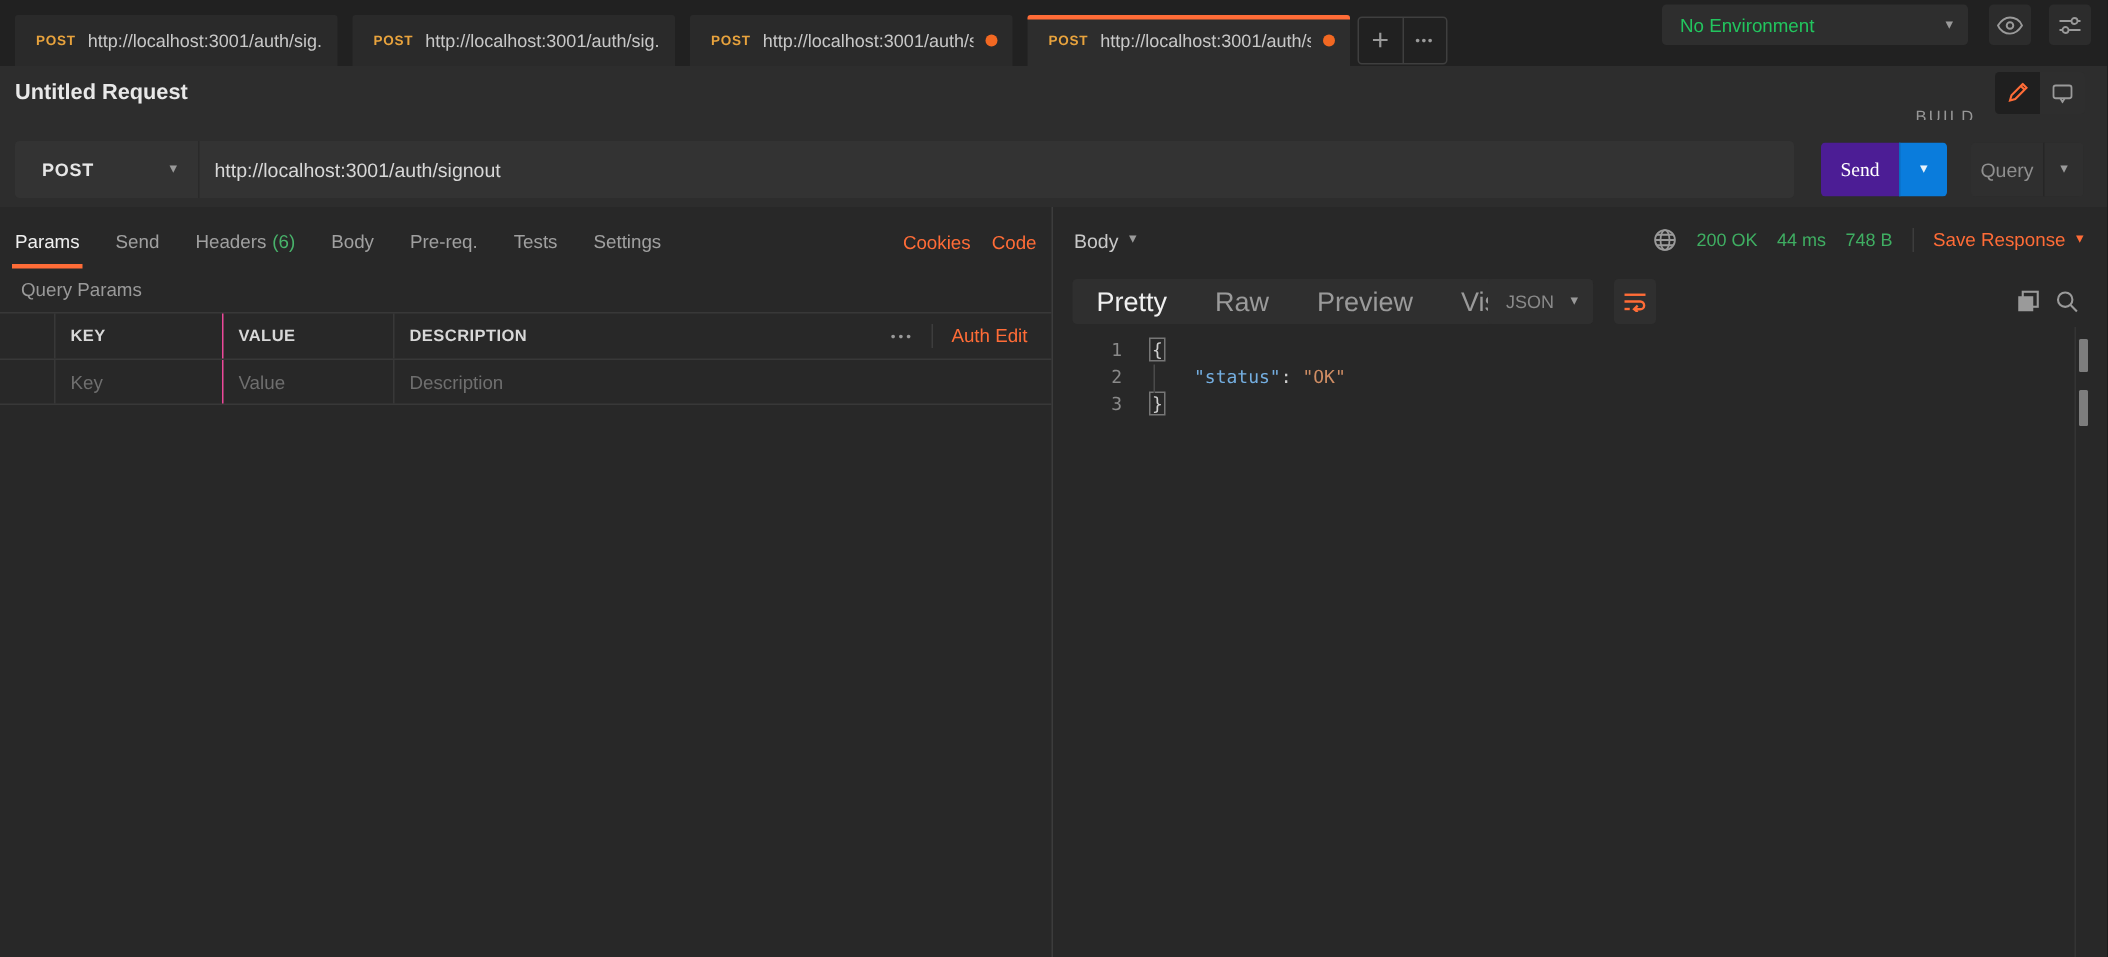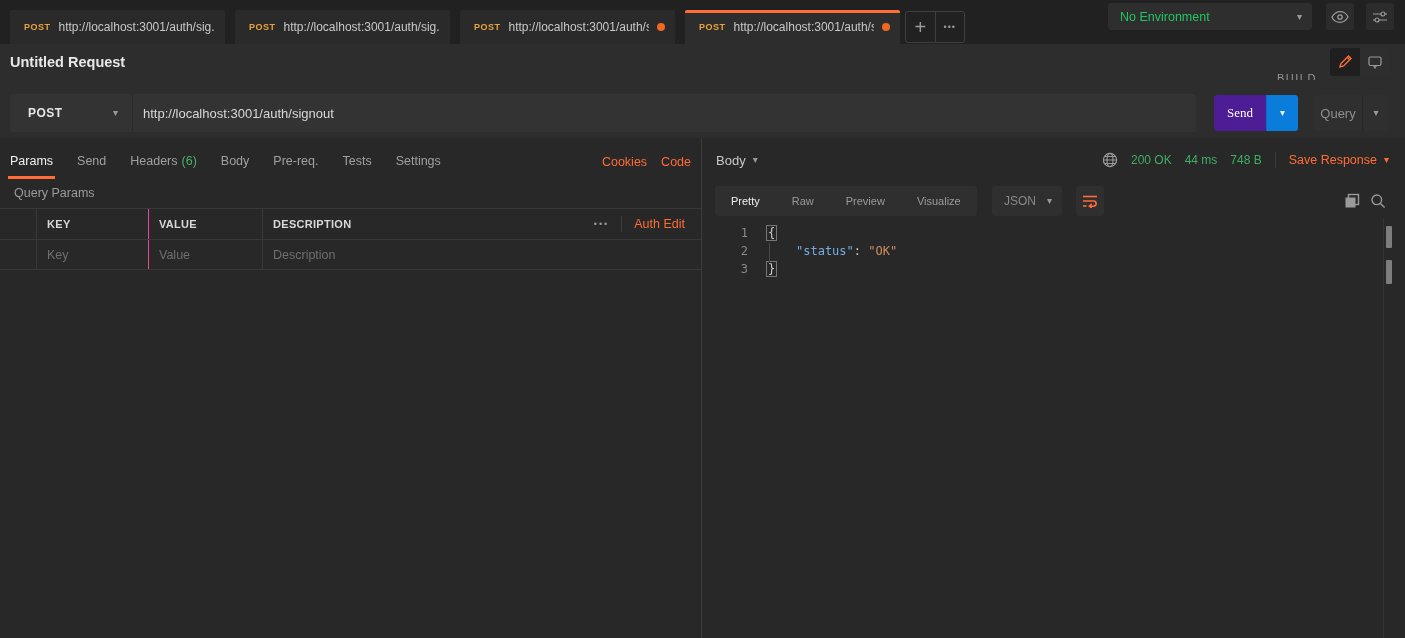--- a/index.html
+++ b/index.html
@@ -98,21 +98,21 @@
   .body-dd{ position:absolute; left:14px; top:0; height:36px; display:flex; align-items:center; gap:7px; cursor:pointer; }
   .body-dd .t{ color:#c8c8c8; font-size:13px; }
   .meta-right{ position:absolute; right:16px; top:0; height:36px; display:flex; align-items:center; gap:13px; }
   .meta-green{ color:#3fae62; font-size:12px; }
   .meta-sep{ width:1px; height:16px; background:#3d3d3d; }
   .save-resp{ color:#ff6c37; font-size:12.5px; cursor:pointer; display:flex; align-items:center; gap:7px; }
   .save-resp .caret{ color:#ff6c37; }
 
   .resp-toolbar{ position:absolute; left:702px; top:186px; width:703px; height:30px; }
   .view-seg{ position:absolute; left:13px; top:0; height:30px; background:#2f2f2f; border-radius:3px; display:flex; align-items:center; }
-  .vtab{ padding:0 16px; color:#9a9a9a; font-size:11px; line-height:30px; cursor:pointer; border:none; background:transparent; font-family:"Liberation Sans",sans-serif;}
+  .vtab{ padding:0 16px; color:#9a9a9a; font-size:18px; line-height:30px; cursor:pointer; border:none; background:transparent; font-family:"Liberation Sans",sans-serif;}
   .vtab.active{ color:#f0f0f0; }
   .fmt-dd{ position:absolute; left:290px; top:0; width:70px; height:30px; background:#2f2f2f; border-radius:3px; display:flex; align-items:center; padding:0 10px 0 12px; cursor:pointer; }
   .fmt-dd .t{ flex:1; color:#8a8a8a; font-size:12px; }
   .wrap-btn{ position:absolute; left:374px; top:0; width:28px; height:30px; background:#2f2f2f; border:none; border-radius:3px; display:flex; align-items:center; justify-content:center; cursor:pointer; }
   .copy-btn,.search-btn{ position:absolute; top:5px; width:20px; height:20px; background:transparent; border:none; display:flex; align-items:center; justify-content:center; cursor:pointer; }
   .copy-btn{ left:640px; } .search-btn{ left:666px; }
 
   .code-area{ position:absolute; left:712px; top:224px; font-family:"DejaVu Sans Mono", monospace; font-size:12px; }
   .cline{ display:flex; height:18px; line-height:18px; }
   .lnum{ width:36px; text-align:right; color:#8a8a8a; flex:none; }

